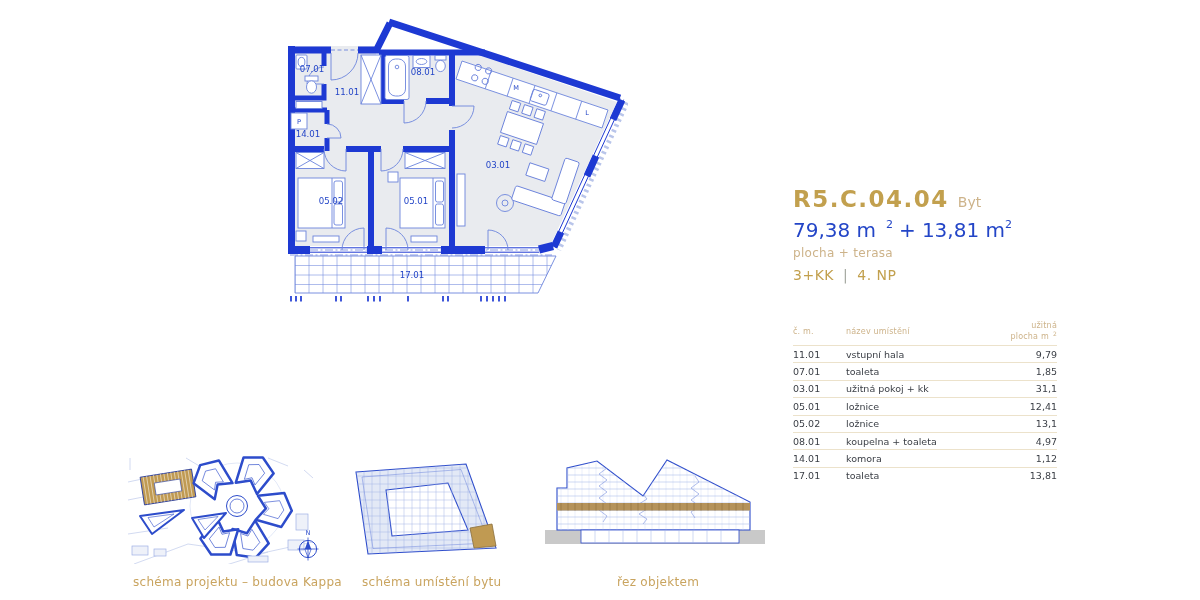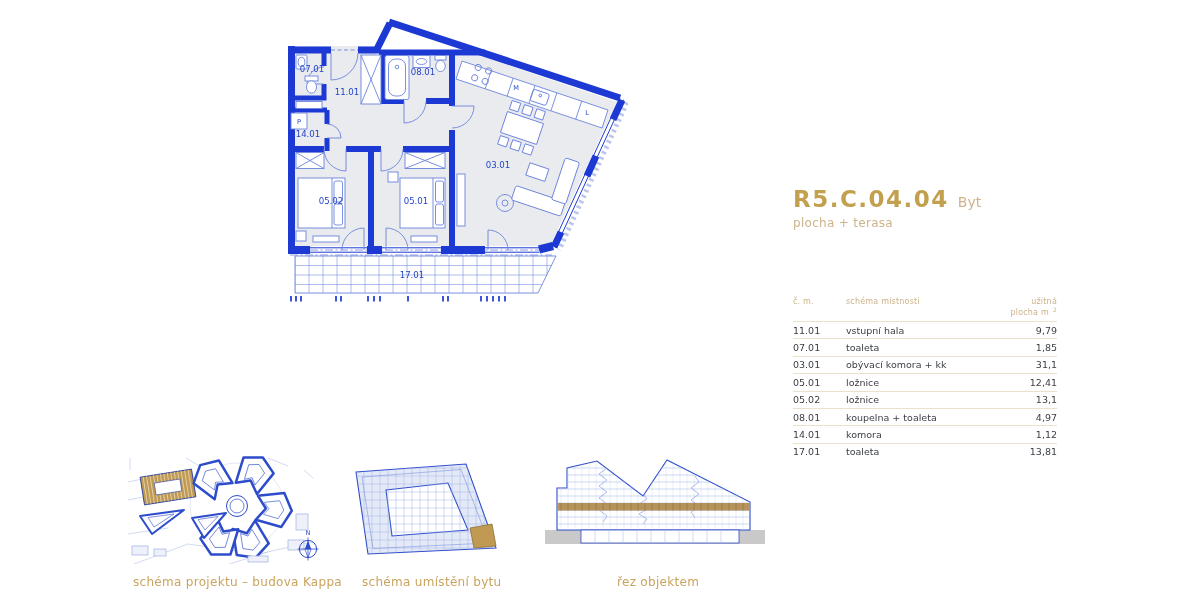--- a/index.html
+++ b/index.html
@@ -28,22 +28,22 @@
   .area-line{margin-top:6px;font-size:20px;color:var(--text-blue,#2345c7);}
   .area-line sup{font-size:11px;vertical-align:9px;}
   .sup-gap{margin-left:10px;}
   .plus{margin:0 6px;}
   .area-note{margin-top:4px;font-size:12px;color:var(--gold-soft,#c9ab6d);letter-spacing:.3px;}
   .dispo-line{margin-top:7px;font-size:14px;color:var(--gold,#c2a04e);letter-spacing:.5px;}
   .pipe{color:var(--pipe-gray,#a3a89f);margin:0 9px;}
 
   
   .rooms{position:absolute;left:793px;top:297px;width:264px;font-size:9.5px;color:var(--table-text,#3a3e45);}
-  .thead{display:flex;align-items:flex-start;font-size:8px;color:var(--gold-soft,#cdb38a);
-         padding-bottom:4px;letter-spacing:.2px;}
+  .thead{display:flex;align-items:center;font-size:8px;color:var(--gold-soft,#cdb38a);
+         padding-bottom:4px;letter-spacing:.2px;margin-top:24px;}
   .thead sup{font-size:6px;vertical-align:3px;margin-left:4px;}
   .col-num{width:53px;flex:none;}
   .col-name{flex:1;}
   .col-area{width:62px;flex:none;text-align:right;}
   .trow{display:flex;align-items:center;height:16.4px;border-top:1px solid var(--table-line,#ece2cb);}
 
   
   .thumb{position:absolute;}
   .caption{position:absolute;font-size:12px;color:var(--caption-gold,#c9a45f);letter-spacing:.3px;margin-top:8px;}
 </style>
@@ -207,45 +207,51 @@
       <text class="lbl2" x="23" y="117.5">P</text>
       <text class="lbl2" x="240" y="84">M</text>
       <text class="lbl2" x="311" y="109">L</text>
     </g>
   </svg>
 
   <div class="title-block">
     <div>
       <span class="t-code">R5.C.04.04</span><span class="t-byt">Byt</span>
     </div>
+    <div class="area-line">
+      <span>79,38 m</span><sup class="sup-gap">2</sup><span class="plus">+</span><span>13,81 m</span><sup>2</sup>
+    </div>
     <div class="area-note">plocha + terasa</div>
+    <div class="dispo-line">
+      <span>3+KK</span><span class="pipe">|</span><span>4. NP</span>
+    </div>
   </div>
 
   <div class="rooms">
     <div class="thead">
       <div class="col-num">č. m.</div>
-      <div class="col-name">schéma místnosti</div>
+      <div class="col-name">název umístění</div>
       <div class="col-area">
         <div>užitná</div>
         <div><span>plocha m</span><sup>2</sup></div>
       </div>
     </div>
     <div class="trow">
         <div class="col-num">11.01</div>
         <div class="col-name">vstupní hala</div>
         <div class="col-area">9,79</div>
       </div>
     <div class="trow">
         <div class="col-num">07.01</div>
         <div class="col-name">toaleta</div>
         <div class="col-area">1,85</div>
       </div>
     <div class="trow">
         <div class="col-num">03.01</div>
-        <div class="col-name">obývací komora + kk</div>
+        <div class="col-name">užitná pokoj + kk</div>
         <div class="col-area">31,1</div>
       </div>
     <div class="trow">
         <div class="col-num">05.01</div>
         <div class="col-name">ložnice</div>
         <div class="col-area">12,41</div>
       </div>
     <div class="trow">
         <div class="col-num">05.02</div>
         <div class="col-name">ložnice</div>

